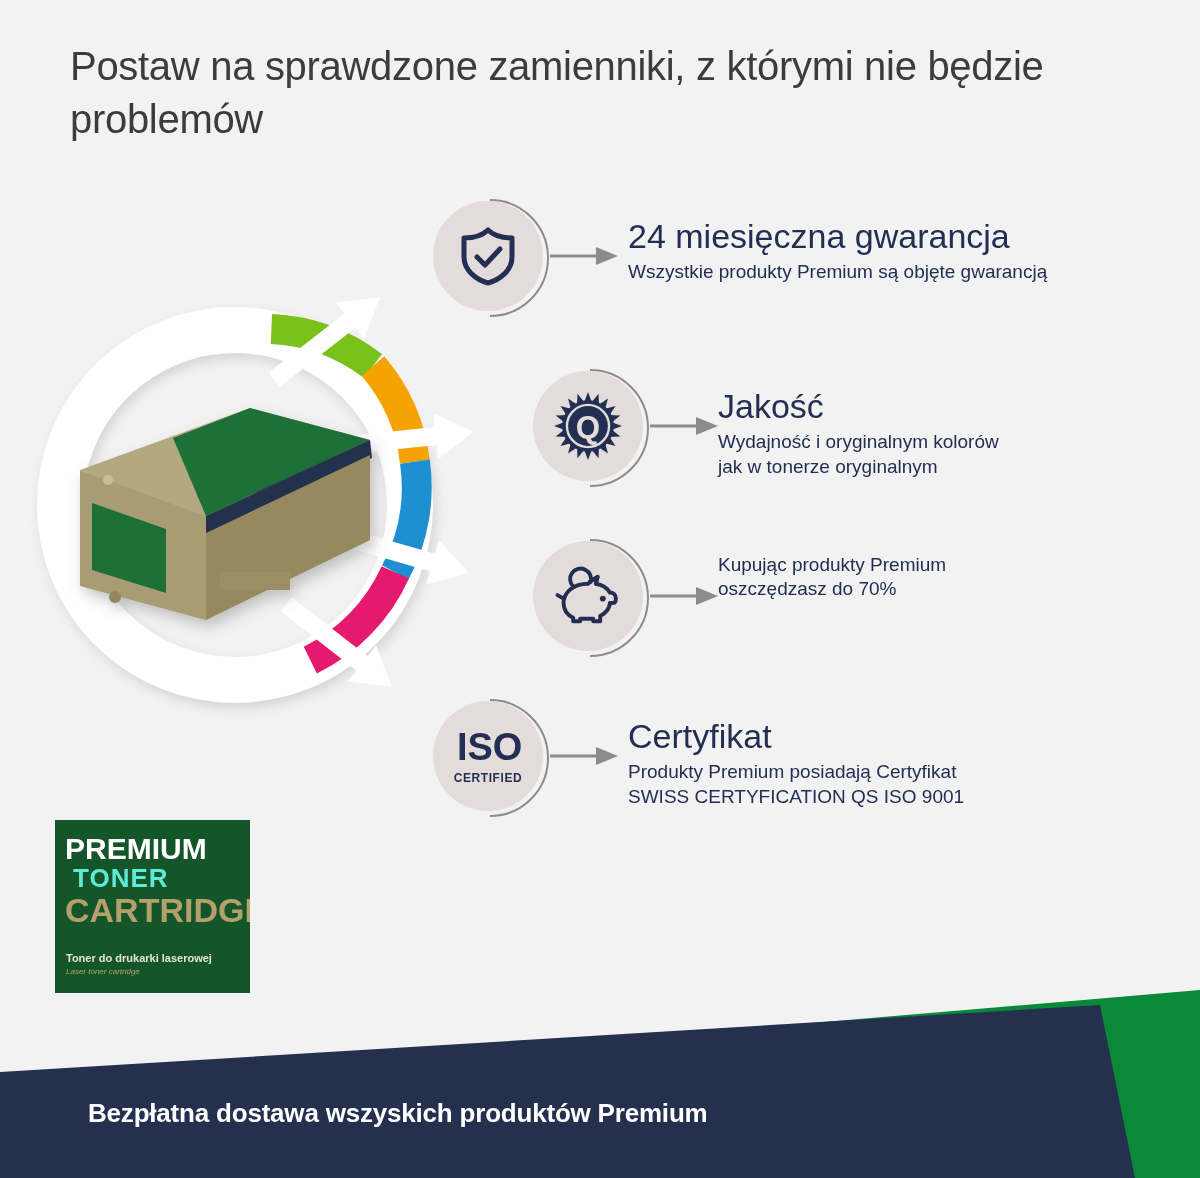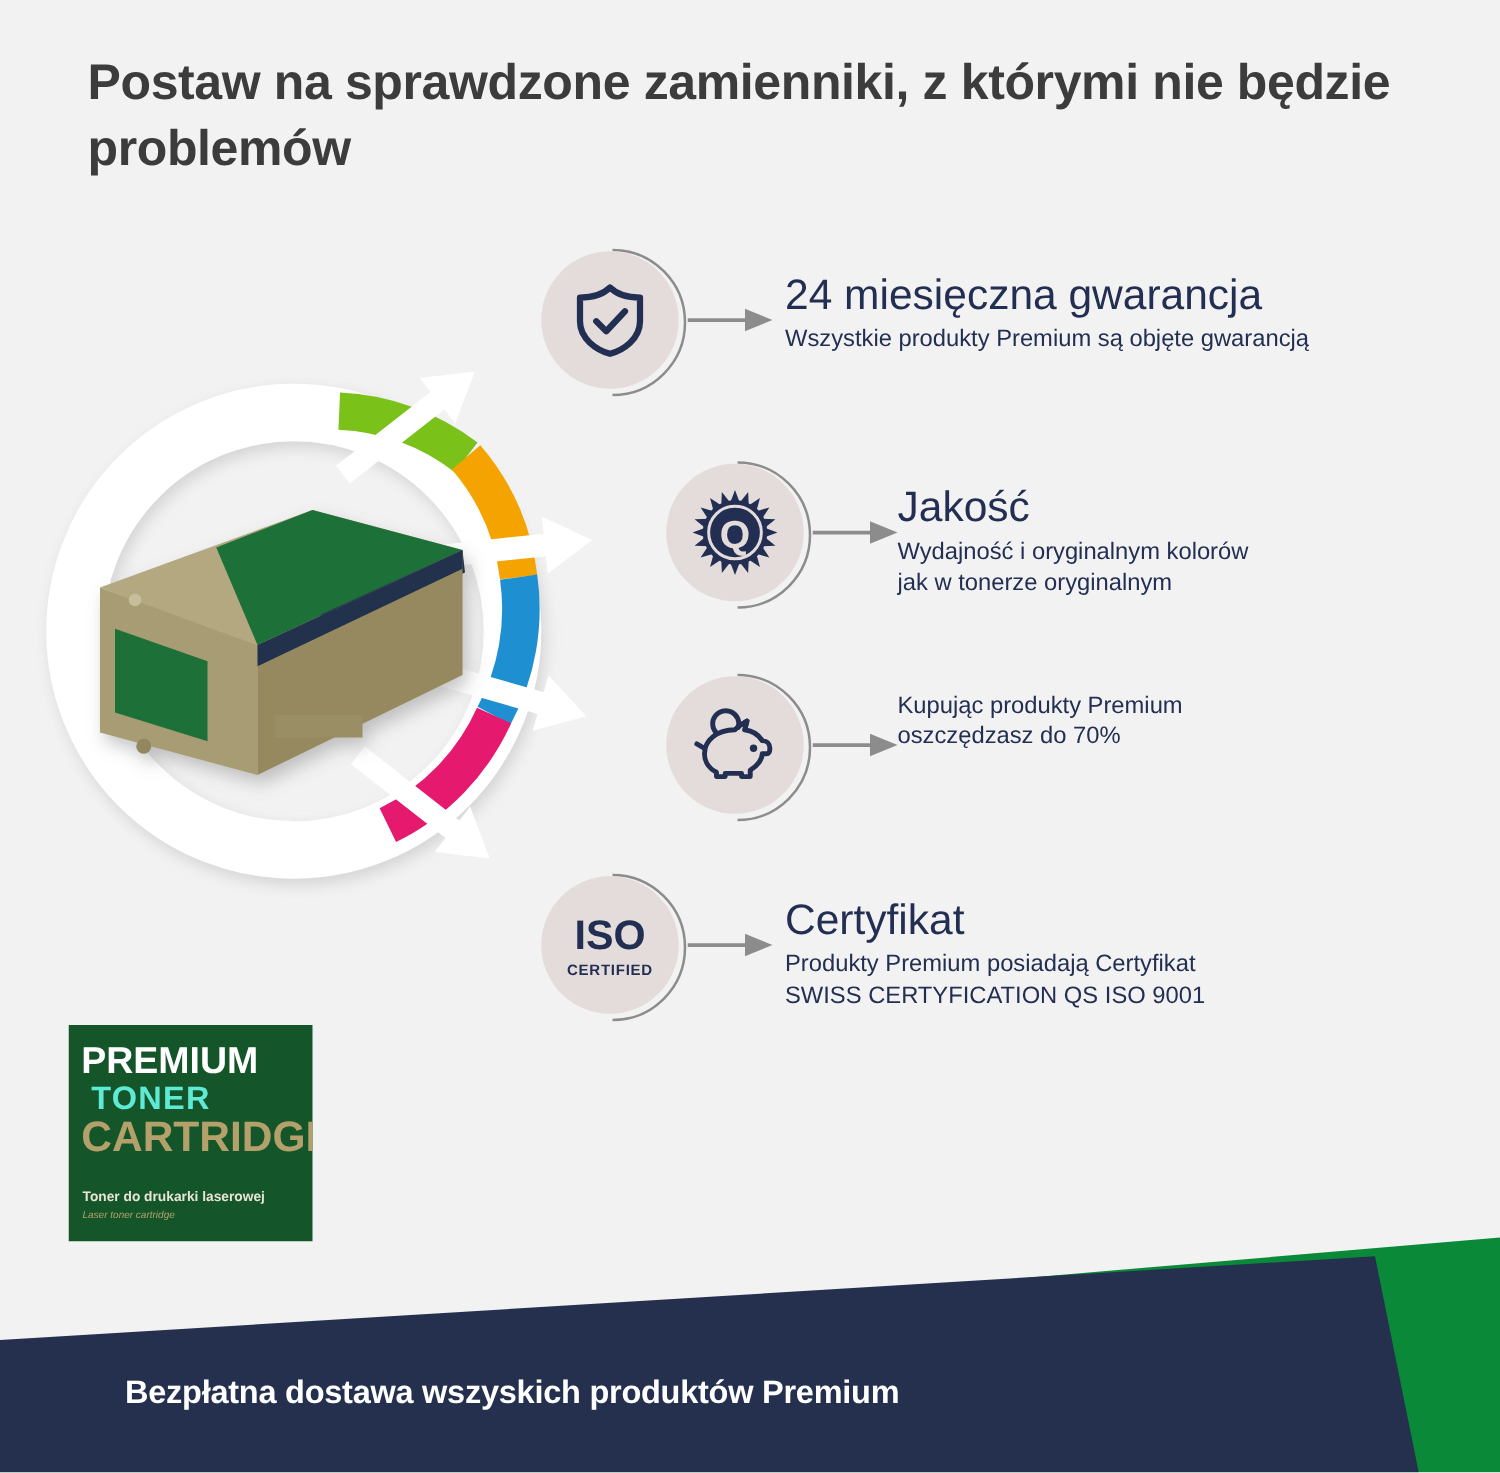--- a/index.html
+++ b/index.html
@@ -15,38 +15,38 @@
     background: #f2f2f2;
     overflow: hidden;
   }
 
   
   #title {
     position: absolute;
     left: 70px; top: 40px;
     width: 1060px;
     font-size: 40px;
-    font-weight: bold;
+    font-weight: normal;
     line-height: 1.32;
     letter-spacing: -0.3px;
     color: #3c3c3c;
   }
 
   
   .band {
     position: absolute;
     left: 0; top: 0;
     width: 1200px; height: 1178px;
     pointer-events: none;
   }
 
   
   #banner-text {
     position: absolute;
-    left: 100px; top: 1098px;
+    left: 88px; top: 1098px;
     font-size: 26px;
     font-weight: bold;
     letter-spacing: -0.2px;
     color: #ffffff;
     white-space: nowrap;
   }
 
   
   #logo-box {
     position: absolute;
@@ -125,21 +125,21 @@
     position: absolute;
     left: 0; top: 0;
     width: 122px; height: 122px;
   }
   #icon-0 { left: 429px; top: 197px; }
   #icon-1 { left: 529px; top: 367px; }
   #icon-2 { left: 529px; top: 537px; }
   #icon-3 { left: 429px; top: 697px; }
 
   .iso-text { text-align: center; color: #232f52; line-height: 1; }
-  .iso-text .iso-big { font-size: 33px; font-weight: bold; letter-spacing: 0px; }
+  .iso-text .iso-big { font-size: 38px; font-weight: bold; letter-spacing: 0px; text-align: right; }
   .iso-text .iso-small { font-size: 12px; font-weight: bold; letter-spacing: 0.6px; margin-top: 6px; }
 
   
   .connector { position: absolute; }
   #conn-0 { left: 550px; top: 244px; }
   #conn-1 { left: 650px; top: 414px; }
   #conn-2 { left: 650px; top: 584px; }
   #conn-3 { left: 550px; top: 744px; }
 </style>
 </head>

